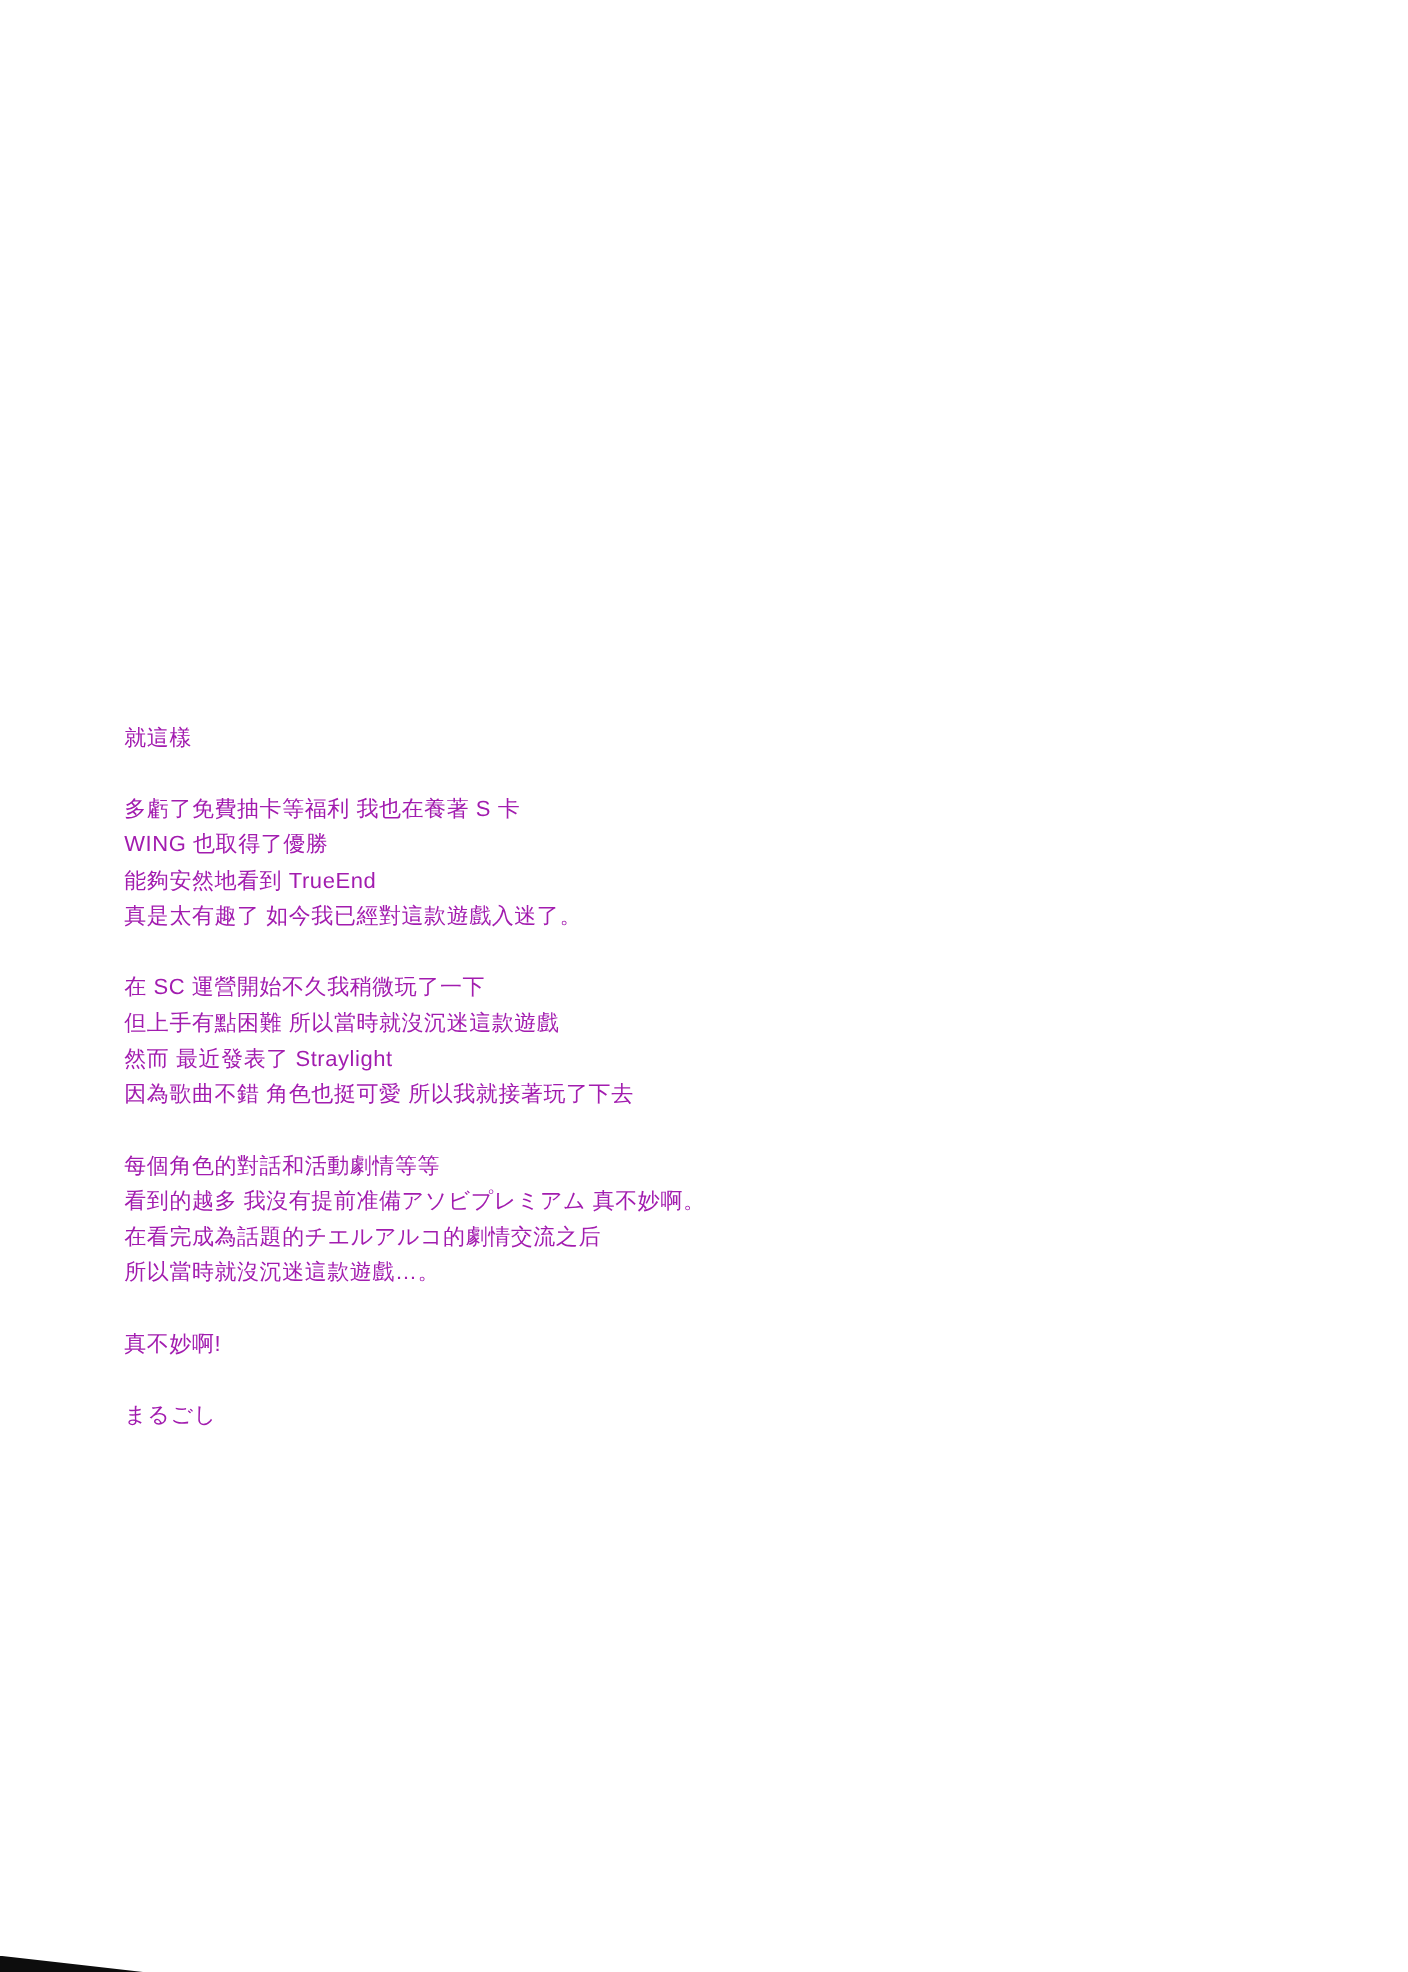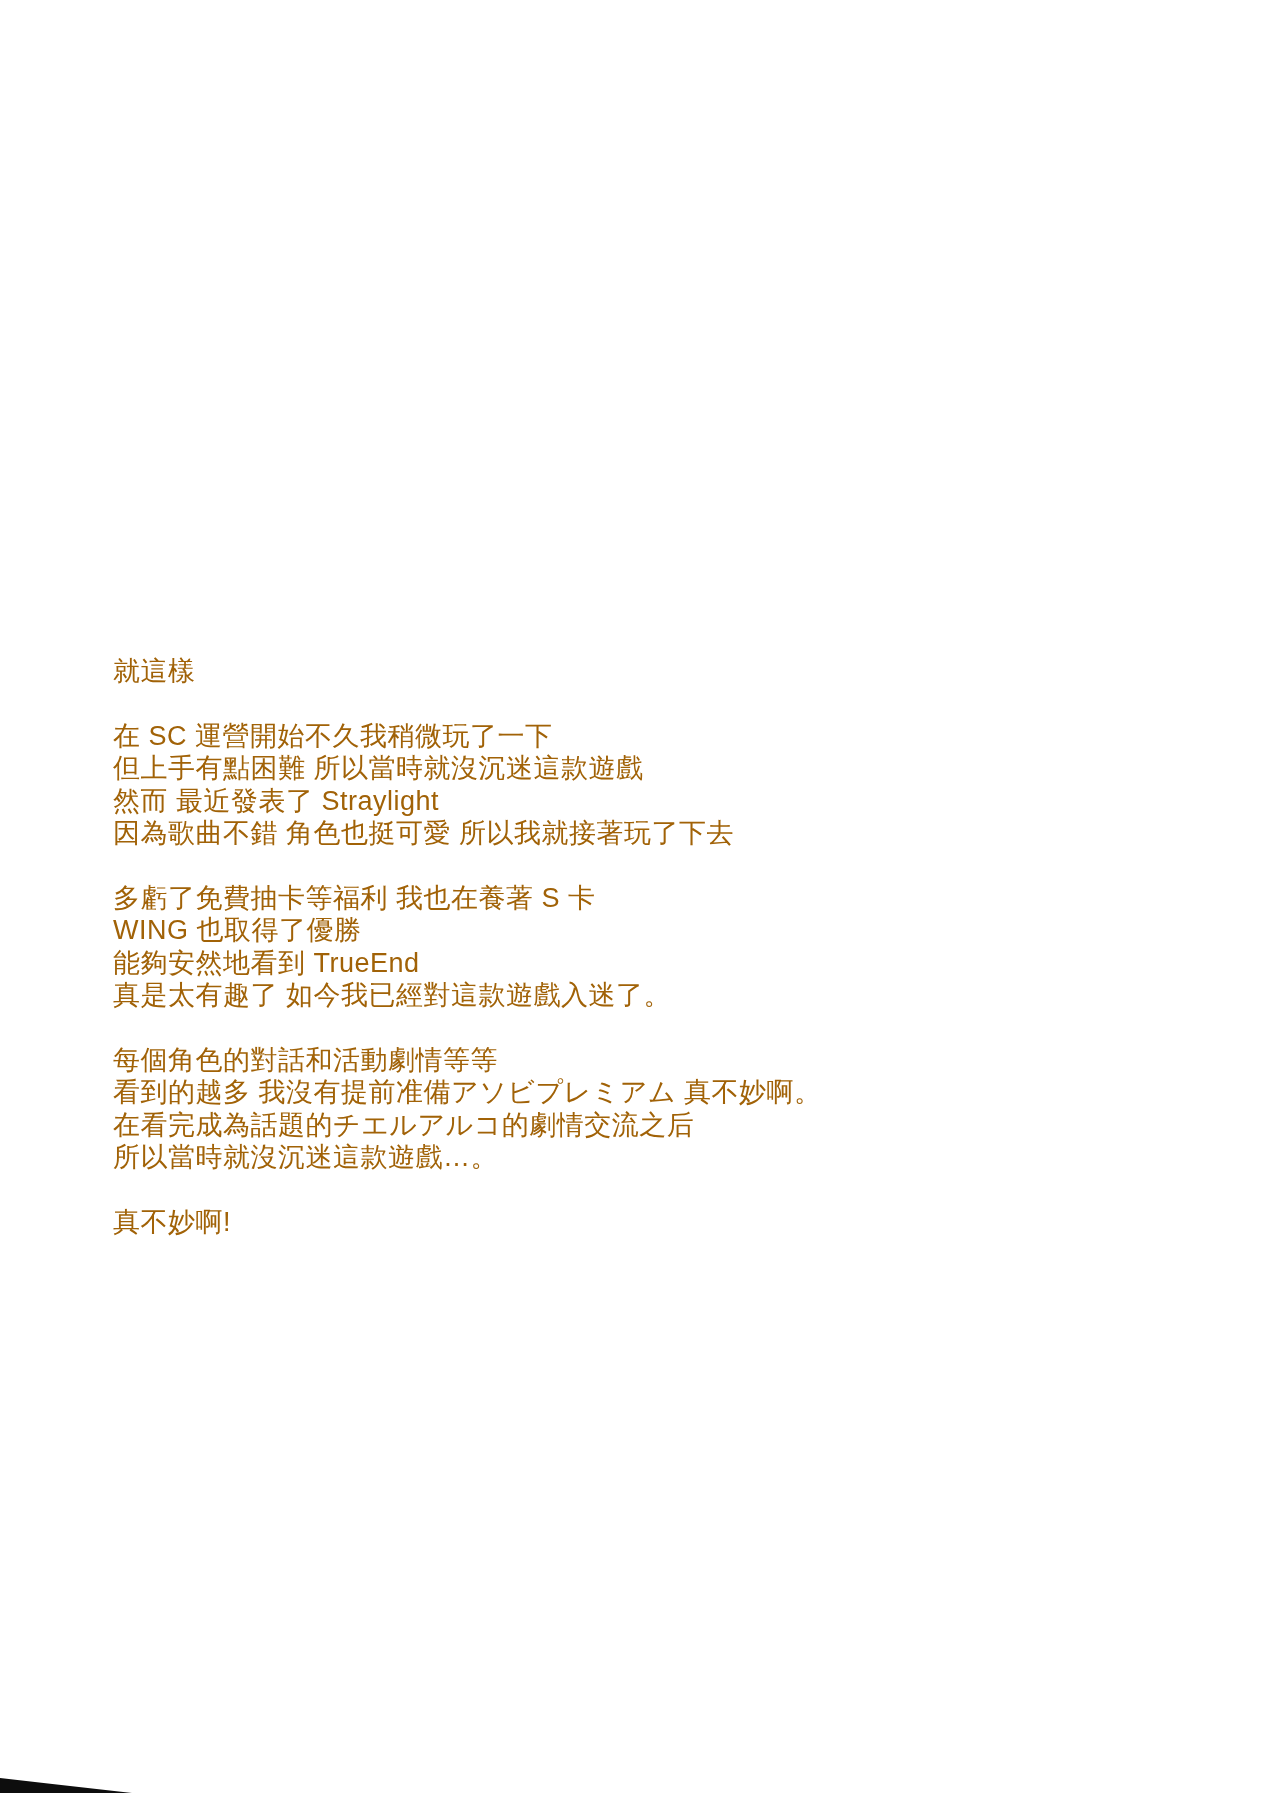--- a/index.html
+++ b/index.html
@@ -16,22 +16,22 @@
   }
   .page {
     position: absolute;
     inset: 0;
     background: #ffffff;
   }
   .text-block {
     position: absolute;
     left: 113px;
     top: 655px;
-    color: #a16207;
-    font-size: 27px;
+    color: #a21caf;
+    font-size: 20px;
     line-height: 32.4px;
     letter-spacing: 0.5px;
     white-space: nowrap;
     font-weight: 500;
   }
   .para {
     margin: 0 0 32.4px 0;
   }
   .signature {
     margin: 0;
@@ -46,19 +46,20 @@
     clip-path: polygon(0 0, 38% 38%, 100% 100%, 0 100%);
   }
 </style>
 </head>
 <body>
 
 <div class="page">
   <div class="text-block">
 
     <p class="para"><span>就這樣</span><br></p>
+      <p class="para"><span>多虧了免費抽卡等福利 我也在養著 S 卡</span><br><span>WING 也取得了優勝</span><br><span>能夠安然地看到 TrueEnd</span><br><span>真是太有趣了 如今我已經對這款遊戲入迷了。</span></p>
       <p class="para"><span>在 SC 運營開始不久我稍微玩了一下</span><br><span>但上手有點困難 所以當時就沒沉迷這款遊戲</span><br><span>然而 最近發表了 Straylight</span><br><span>因為歌曲不錯 角色也挺可愛 所以我就接著玩了下去</span></p>
-      <p class="para"><span>多虧了免費抽卡等福利 我也在養著 S 卡</span><br><span>WING 也取得了優勝</span><br><span>能夠安然地看到 TrueEnd</span><br><span>真是太有趣了 如今我已經對這款遊戲入迷了。</span></p>
       <p class="para"><span>每個角色的對話和活動劇情等等</span><br><span>看到的越多 我沒有提前准備アソビプレミアム 真不妙啊。</span><br><span>在看完成為話題的チエルアルコ的劇情交流之后</span><br><span>所以當時就沒沉迷這款遊戲…。</span></p>
       <p class="para"><span>真不妙啊!</span></p>
+      <div class="signature">まるごし</div>
   </div>
   <div class="corner-mark" style="background: rgb(13, 13, 13);"></div>
 </div>
 
 </body></html>

